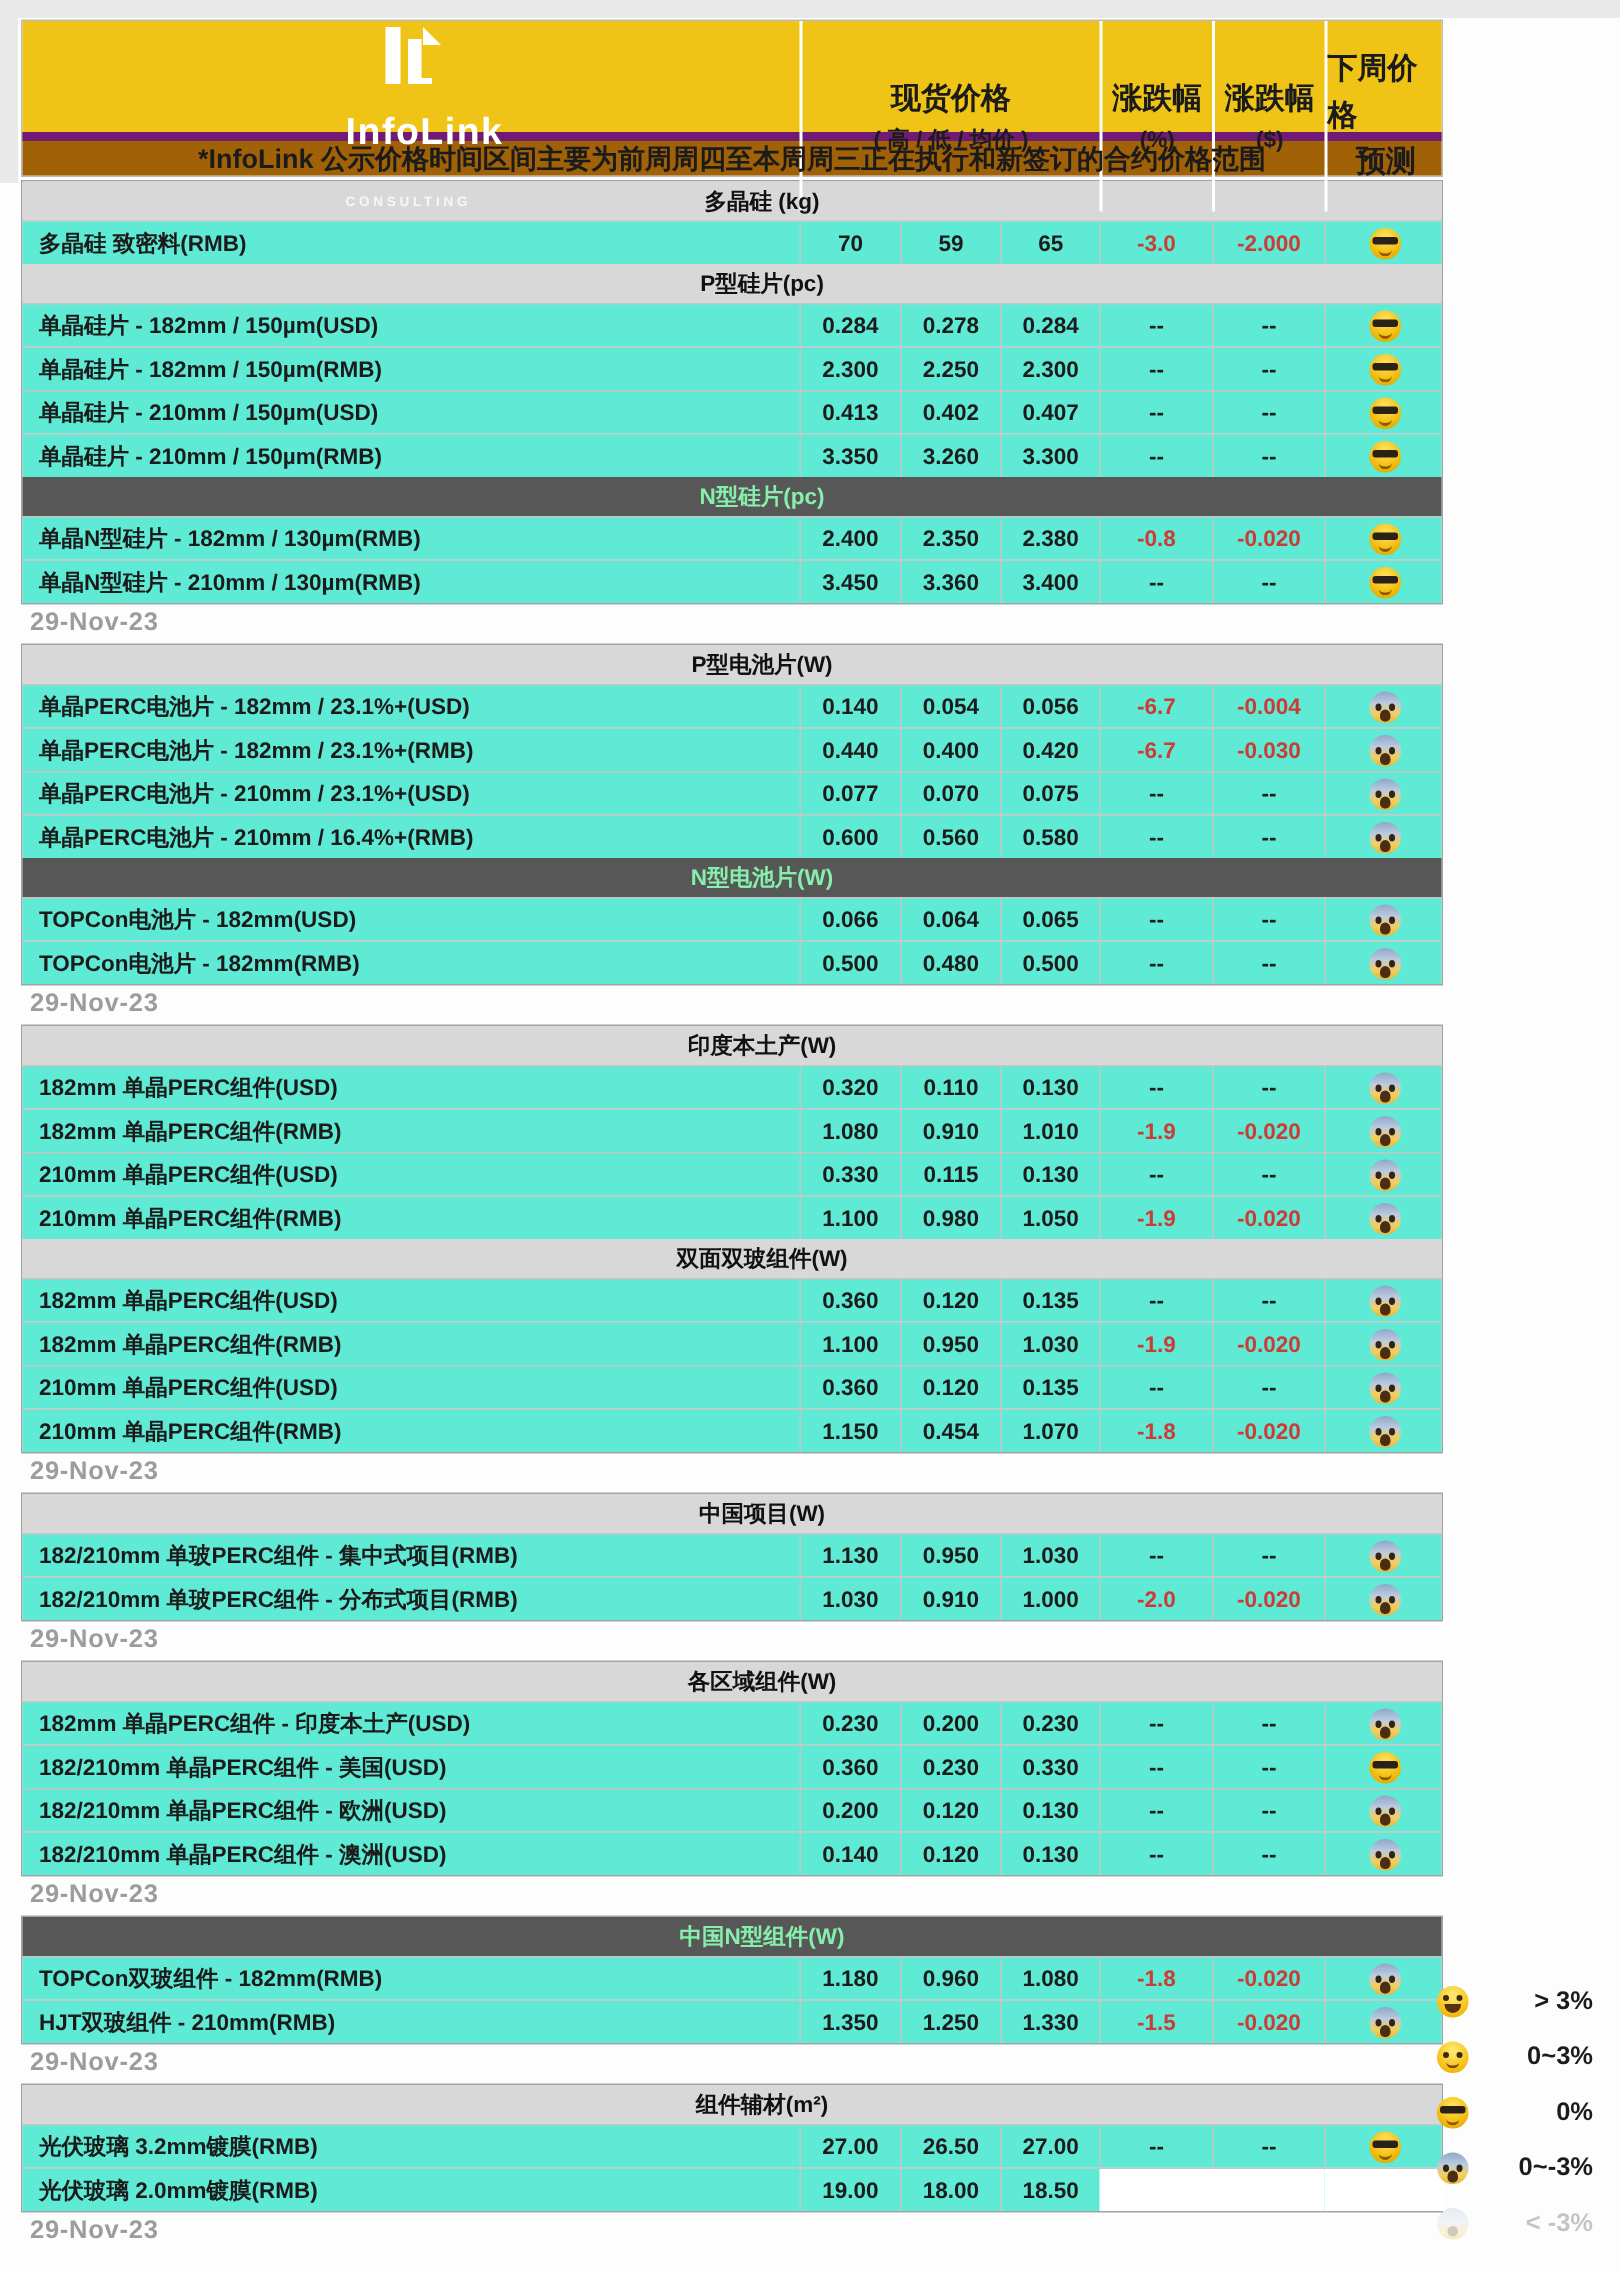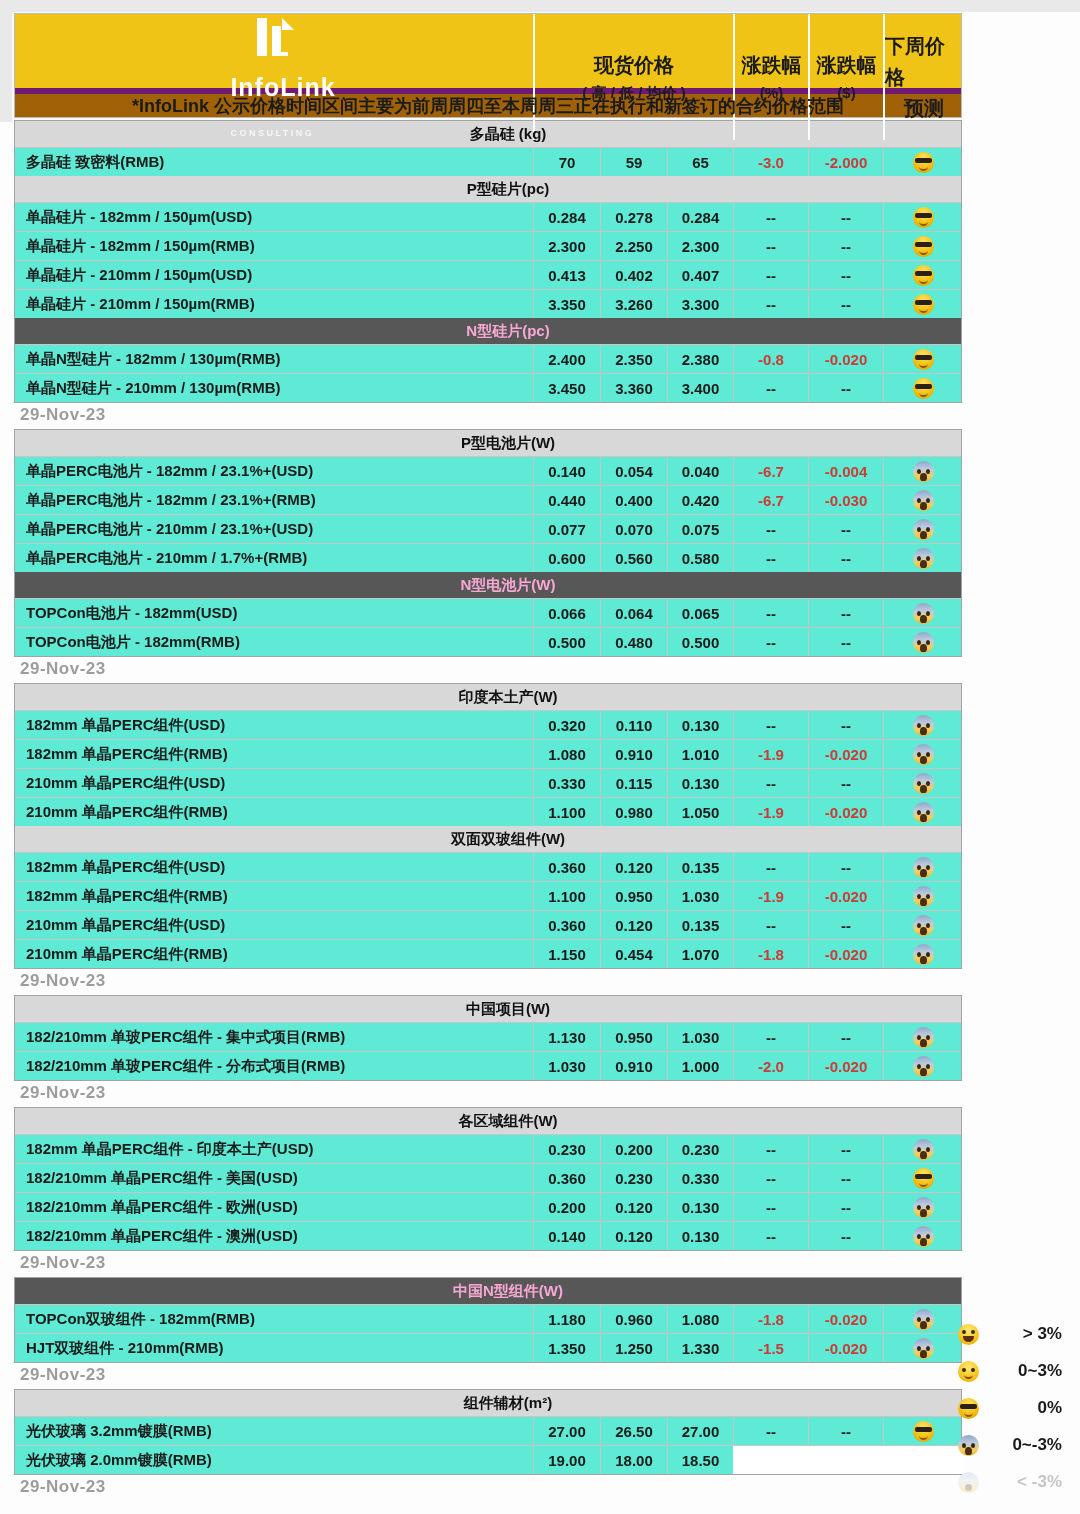--- a/index.html
+++ b/index.html
@@ -43,21 +43,21 @@
     border-top:6px solid #701a75;
   }
 
   
   .block { border:1px solid #A3A3A3; background:#fff; margin-top:2px; }
   .sec-header {
     height:26px; display:flex; align-items:center; justify-content:center;
     font-weight:bold; font-size:15px;padding-left:40px;
   }
   .sec-header.light { background:#D8D8D8; color:#111; }
-  .sec-header.dark  { background:#575757; color:#f9a8d4; }
+  .sec-header.dark  { background:#575757; color:#86efac; }
   .row {
     display:grid;
     grid-template-columns:518px 67px 67px 66px 75px 75px 80px;
     height:29px;
     border-top:1px solid #C6C6C6;
     background:#5eead4;
     align-items:stretch;
   }
   .row .cell { display:flex; align-items:center; justify-content:center; font-size:15px; font-weight:bold; }
   .row .cell.name { justify-content:flex-start; padding-left:11px; }
@@ -216,21 +216,21 @@
           </div>
         </div>
       </div>
       <div class="date">29-Nov-23</div>
       <div class="block">
         <div class="sec-header light">P型电池片(W)</div>
         <div class="row">
           <div class="cell name">单晶PERC电池片 - 182mm / 23.1%+(USD)</div>
           <div class="cell num">0.140</div>
           <div class="cell num">0.054</div>
-          <div class="cell num">0.040</div>
+          <div class="cell num">0.056</div>
           <div class="cell num neg">-6.7</div>
           <div class="cell num neg">-0.004</div>
           <div class="cell fc">
             <span class="emo emo-scream"></span>
           </div>
         </div>
         <div class="row">
           <div class="cell name">单晶PERC电池片 - 182mm / 23.1%+(RMB)</div>
           <div class="cell num">0.440</div>
           <div class="cell num">0.400</div>
@@ -246,21 +246,21 @@
           <div class="cell num">0.077</div>
           <div class="cell num">0.070</div>
           <div class="cell num">0.075</div>
           <div class="cell num">--</div>
           <div class="cell num">--</div>
           <div class="cell fc">
             <span class="emo emo-scream"></span>
           </div>
         </div>
         <div class="row">
-          <div class="cell name">单晶PERC电池片 - 210mm / 1.7%+(RMB)</div>
+          <div class="cell name">单晶PERC电池片 - 210mm / 16.4%+(RMB)</div>
           <div class="cell num">0.600</div>
           <div class="cell num">0.560</div>
           <div class="cell num">0.580</div>
           <div class="cell num">--</div>
           <div class="cell num">--</div>
           <div class="cell fc">
             <span class="emo emo-scream"></span>
           </div>
         </div>
         <div class="sec-header dark">N型电池片(W)</div>

